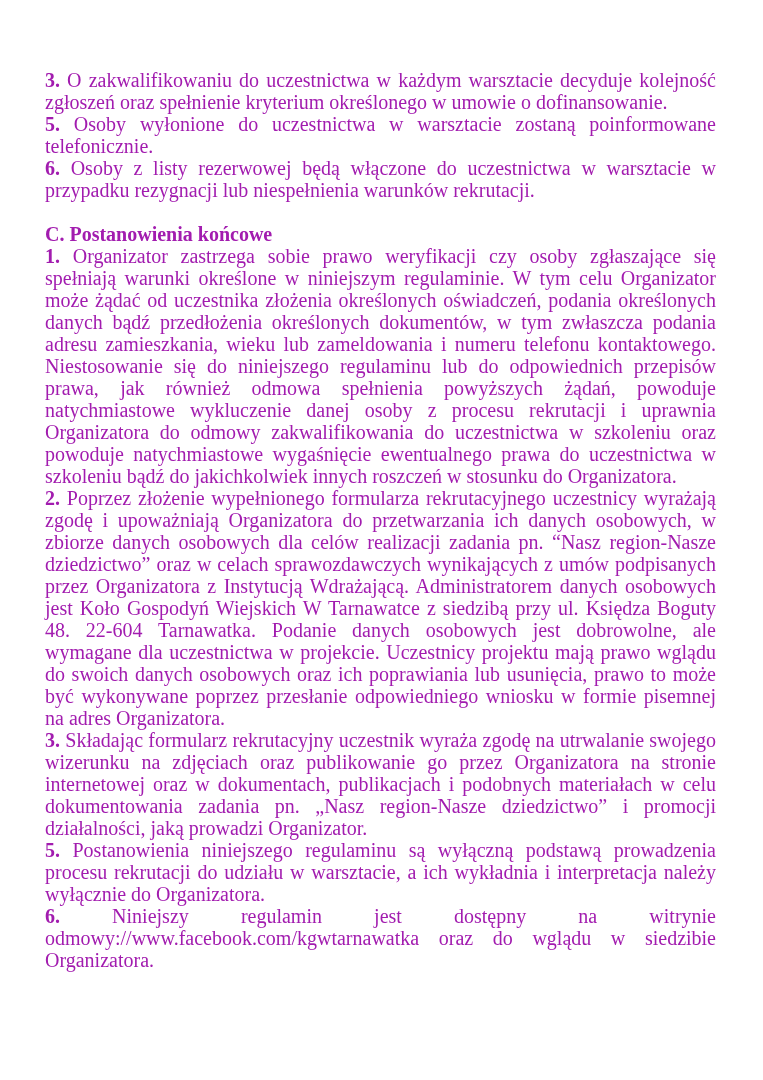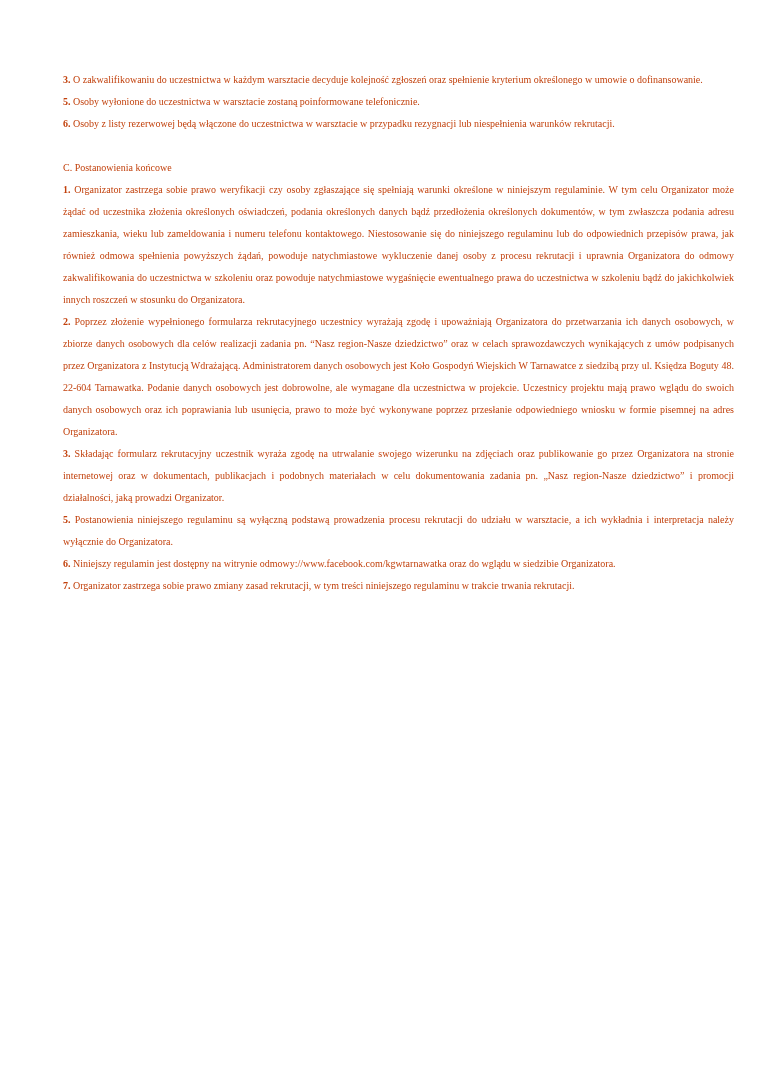--- a/index.html
+++ b/index.html
@@ -12,35 +12,34 @@
       height: 1080px;
       overflow: hidden;
       position: relative;
     }
     .page {
       position: absolute;
       left: 45px;
       top: 69px;
       width: 671px;
       font-family: "Liberation Serif", serif;
-      font-size: 10px;
+      font-size: 20px;
       line-height: 22px;
-      color: #c2410c;
+      color: #a21caf;
       text-align: justify;
-      margin-left: 18px;
     }
     .para {
       margin: 0;
       padding: 0;
     }
     .num {
       font-weight: bold;
     }
     .heading {
-      font-weight: normal;
+      font-weight: bold;
       margin-top: 22px;
       margin-bottom: 0;
     }
   </style>
 </head>
 <body>
 
 <div class="page">
 
   <div>
@@ -49,16 +48,15 @@
     <p class="para"><span class="num">6.</span><span> Osoby z listy rezerwowej będą włączone do uczestnictwa w warsztacie w przypadku rezygnacji lub niespełnienia warunków rekrutacji.</span></p>
   </div>
 
   <div>
     <p class="heading">C. Postanowienia końcowe</p>
     <p class="para"><span class="num">1.</span><span> Organizator zastrzega sobie prawo weryfikacji czy osoby zgłaszające się spełniają warunki określone w niniejszym regulaminie. W tym celu Organizator może żądać od uczestnika złożenia określonych oświadczeń, podania określonych danych bądź przedłożenia określonych dokumentów, w tym zwłaszcza podania adresu zamieszkania, wieku lub zameldowania i numeru telefonu kontaktowego. Niestosowanie się do niniejszego regulaminu lub do odpowiednich przepisów prawa, jak również odmowa spełnienia powyższych żądań, powoduje natychmiastowe wykluczenie danej osoby z procesu rekrutacji i uprawnia Organizatora do odmowy zakwalifikowania do uczestnictwa w szkoleniu oraz powoduje natychmiastowe wygaśnięcie ewentualnego prawa do uczestnictwa w szkoleniu bądź do jakichkolwiek innych roszczeń w stosunku do Organizatora.</span></p>
     <p class="para"><span class="num">2.</span><span> Poprzez złożenie wypełnionego formularza rekrutacyjnego uczestnicy wyrażają zgodę i upoważniają Organizatora do przetwarzania ich danych osobowych, w zbiorze danych osobowych dla celów realizacji zadania pn. “Nasz region-Nasze dziedzictwo” oraz w celach sprawozdawczych wynikających z umów podpisanych przez Organizatora z Instytucją Wdrażającą. Administratorem danych osobowych jest Koło Gospodyń Wiejskich W Tarnawatce z siedzibą przy ul. Księdza Boguty 48. 22-604 Tarnawatka. Podanie danych osobowych jest dobrowolne, ale wymagane dla uczestnictwa w projekcie. Uczestnicy projektu mają prawo wglądu do swoich danych osobowych oraz ich poprawiania lub usunięcia, prawo to może być wykonywane poprzez przesłanie odpowiedniego wniosku w formie pisemnej na adres Organizatora.</span></p>
     <p class="para"><span class="num">3.</span><span> Składając formularz rekrutacyjny uczestnik wyraża zgodę na utrwalanie swojego wizerunku na zdjęciach oraz publikowanie go przez Organizatora na stronie internetowej oraz w dokumentach, publikacjach i podobnych materiałach w celu dokumentowania zadania pn. „Nasz region-Nasze dziedzictwo” i promocji działalności, jaką prowadzi Organizator.</span></p>
     <p class="para"><span class="num">5.</span><span> Postanowienia niniejszego regulaminu są wyłączną podstawą prowadzenia procesu rekrutacji do udziału w warsztacie, a ich wykładnia i interpretacja należy wyłącznie do Organizatora.</span></p>
     <p class="para"><span class="num">6.</span><span> Niniejszy regulamin jest dostępny na witrynie odmowy://www.facebook.com/kgwtarnawatka oraz do wglądu w siedzibie Organizatora.</span></p>
-    <p class="para"><span class="num">7.</span><span> Organizator zastrzega sobie prawo zmiany zasad rekrutacji, w tym treści niniejszego regulaminu w trakcie trwania rekrutacji.</span></p>
   </div>
 
 </div>
 
 </body></html>

